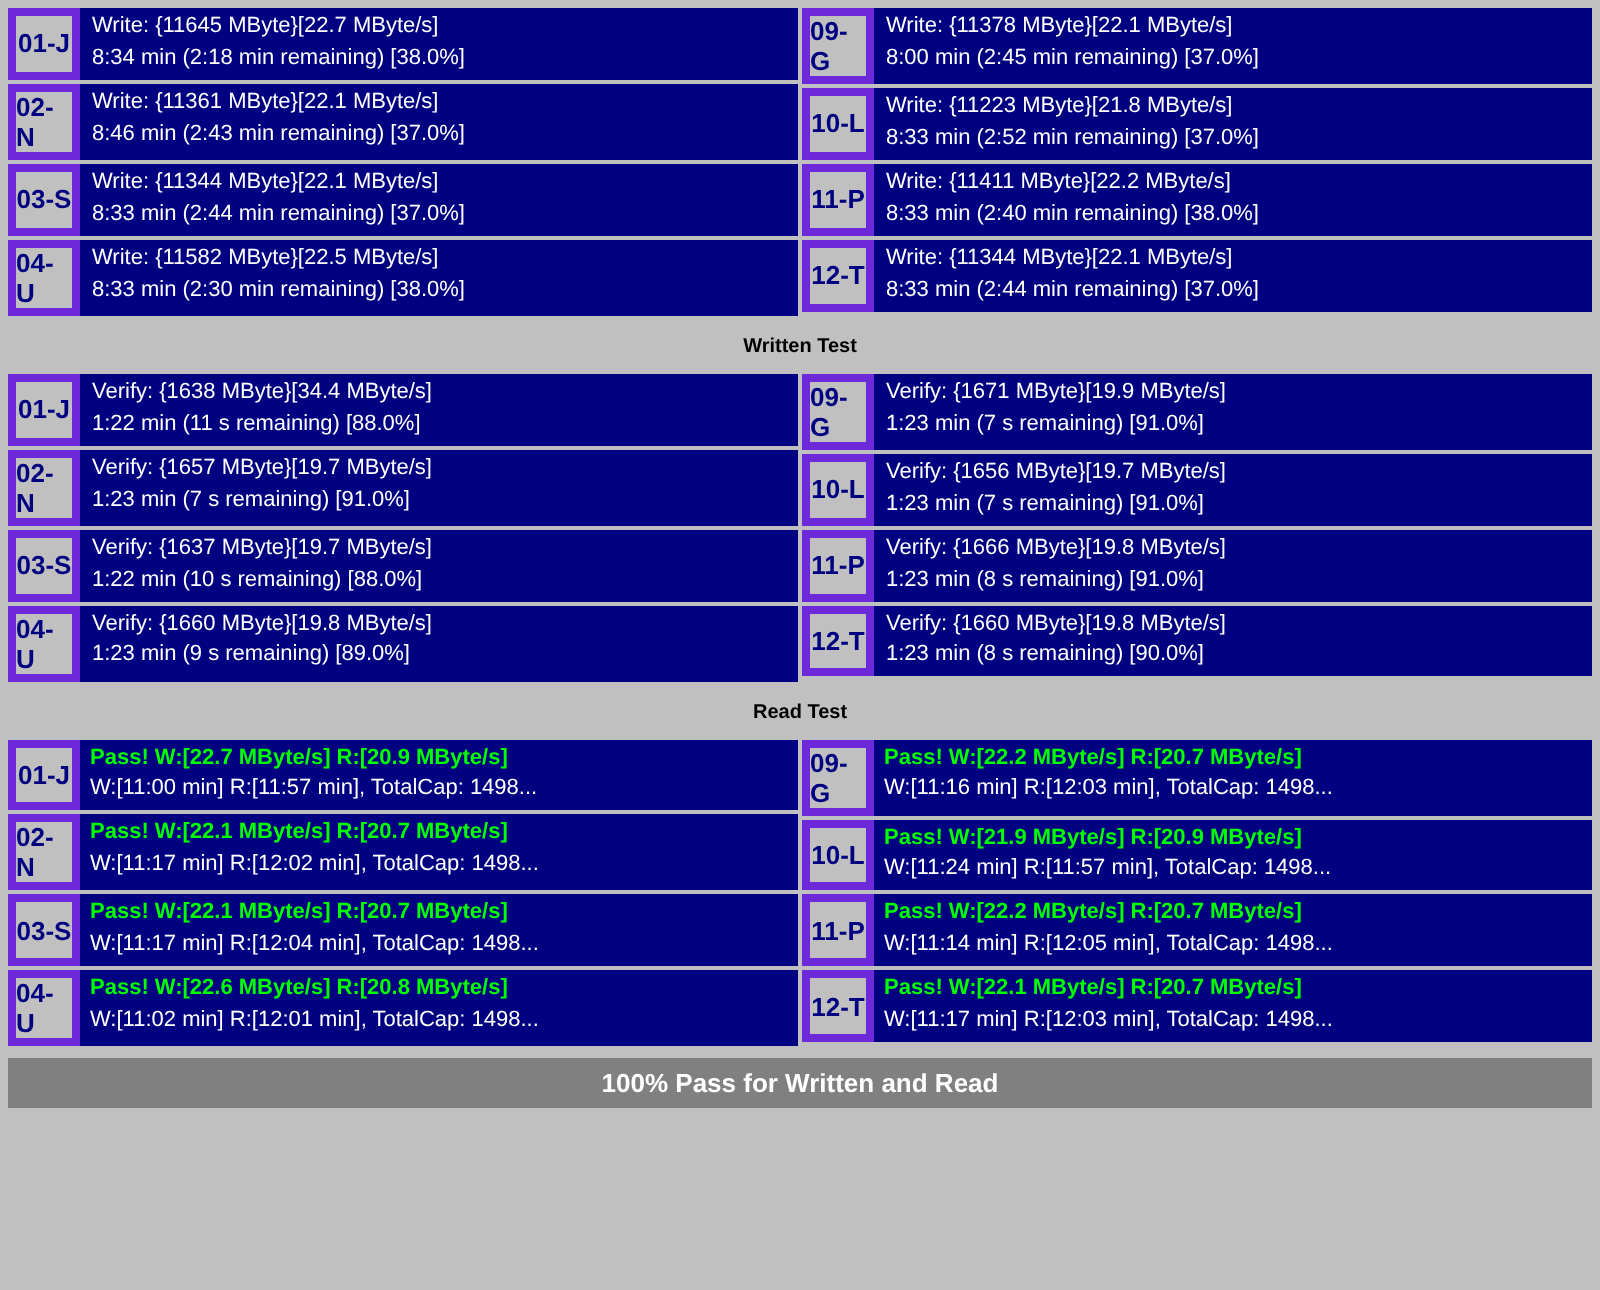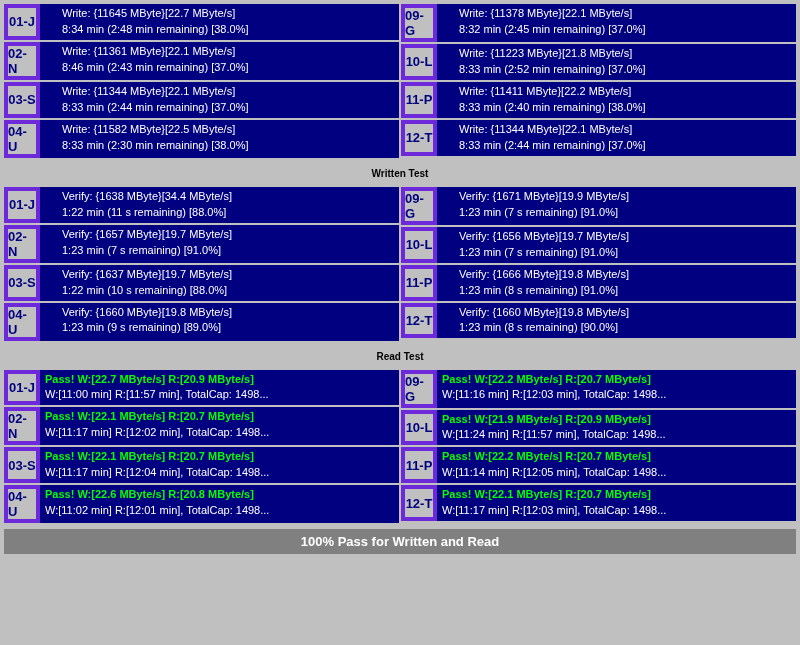--- a/index.html
+++ b/index.html
@@ -35,21 +35,21 @@
       font-weight: bold;
       font-size: 13px;
       display: flex;
       align-items: center;
       justify-content: center;
       border: 4px solid #6d28d9;
     }
     .data-box {
       background: #000080;
       color: white;
-      padding: 2px 22px;
+      padding: 2px 6px;
       font-size: 11px;
       line-height: 1.45;
     }
     .data-box .line1 { color: #ffffff; }
     .data-box .line2 { color: #ffffff; }
     .section-header {
       text-align: center;
       background: #c0c0c0;
       color: #000000;
       font-size: 10px;
@@ -82,21 +82,21 @@
 <div class="main-container">
 
   <div class="section">
     <div class="grid-2col">
 
       <div>
         <div class="cell-with-id">
           <div class="id-box">01-J</div>
           <div class="data-box">
             <div class="line1">Write: {11645 MByte}[22.7 MByte/s]</div>
-            <div class="line2">8:34 min (2:48 min remaining)  [38.0%]</div>
+            <div class="line2">8:34 min (2:18 min remaining)  [38.0%]</div>
           </div>
         </div>
         <div class="cell-with-id">
           <div class="id-box">02-N</div>
           <div class="data-box">
             <div class="line1">Write: {11361 MByte}[22.1 MByte/s]</div>
             <div class="line2">8:46 min (2:43 min remaining)  [37.0%]</div>
           </div>
         </div>
         <div class="cell-with-id">
@@ -113,21 +113,21 @@
             <div class="line2">8:33 min (2:30 min remaining)  [38.0%]</div>
           </div>
         </div>
       </div>
 
       <div>
         <div class="cell-with-id">
           <div class="id-box">09-G</div>
           <div class="data-box">
             <div class="line1">Write: {11378 MByte}[22.1 MByte/s]</div>
-            <div class="line2">8:32 min (2:45 min remaining)  [37.0%]</div>
+            <div class="line2">8:00 min (2:45 min remaining)  [37.0%]</div>
           </div>
         </div>
         <div class="cell-with-id">
           <div class="id-box">10-L</div>
           <div class="data-box">
             <div class="line1">Write: {11223 MByte}[21.8 MByte/s]</div>
             <div class="line2">8:33 min (2:52 min remaining)  [37.0%]</div>
           </div>
         </div>
         <div class="cell-with-id">

